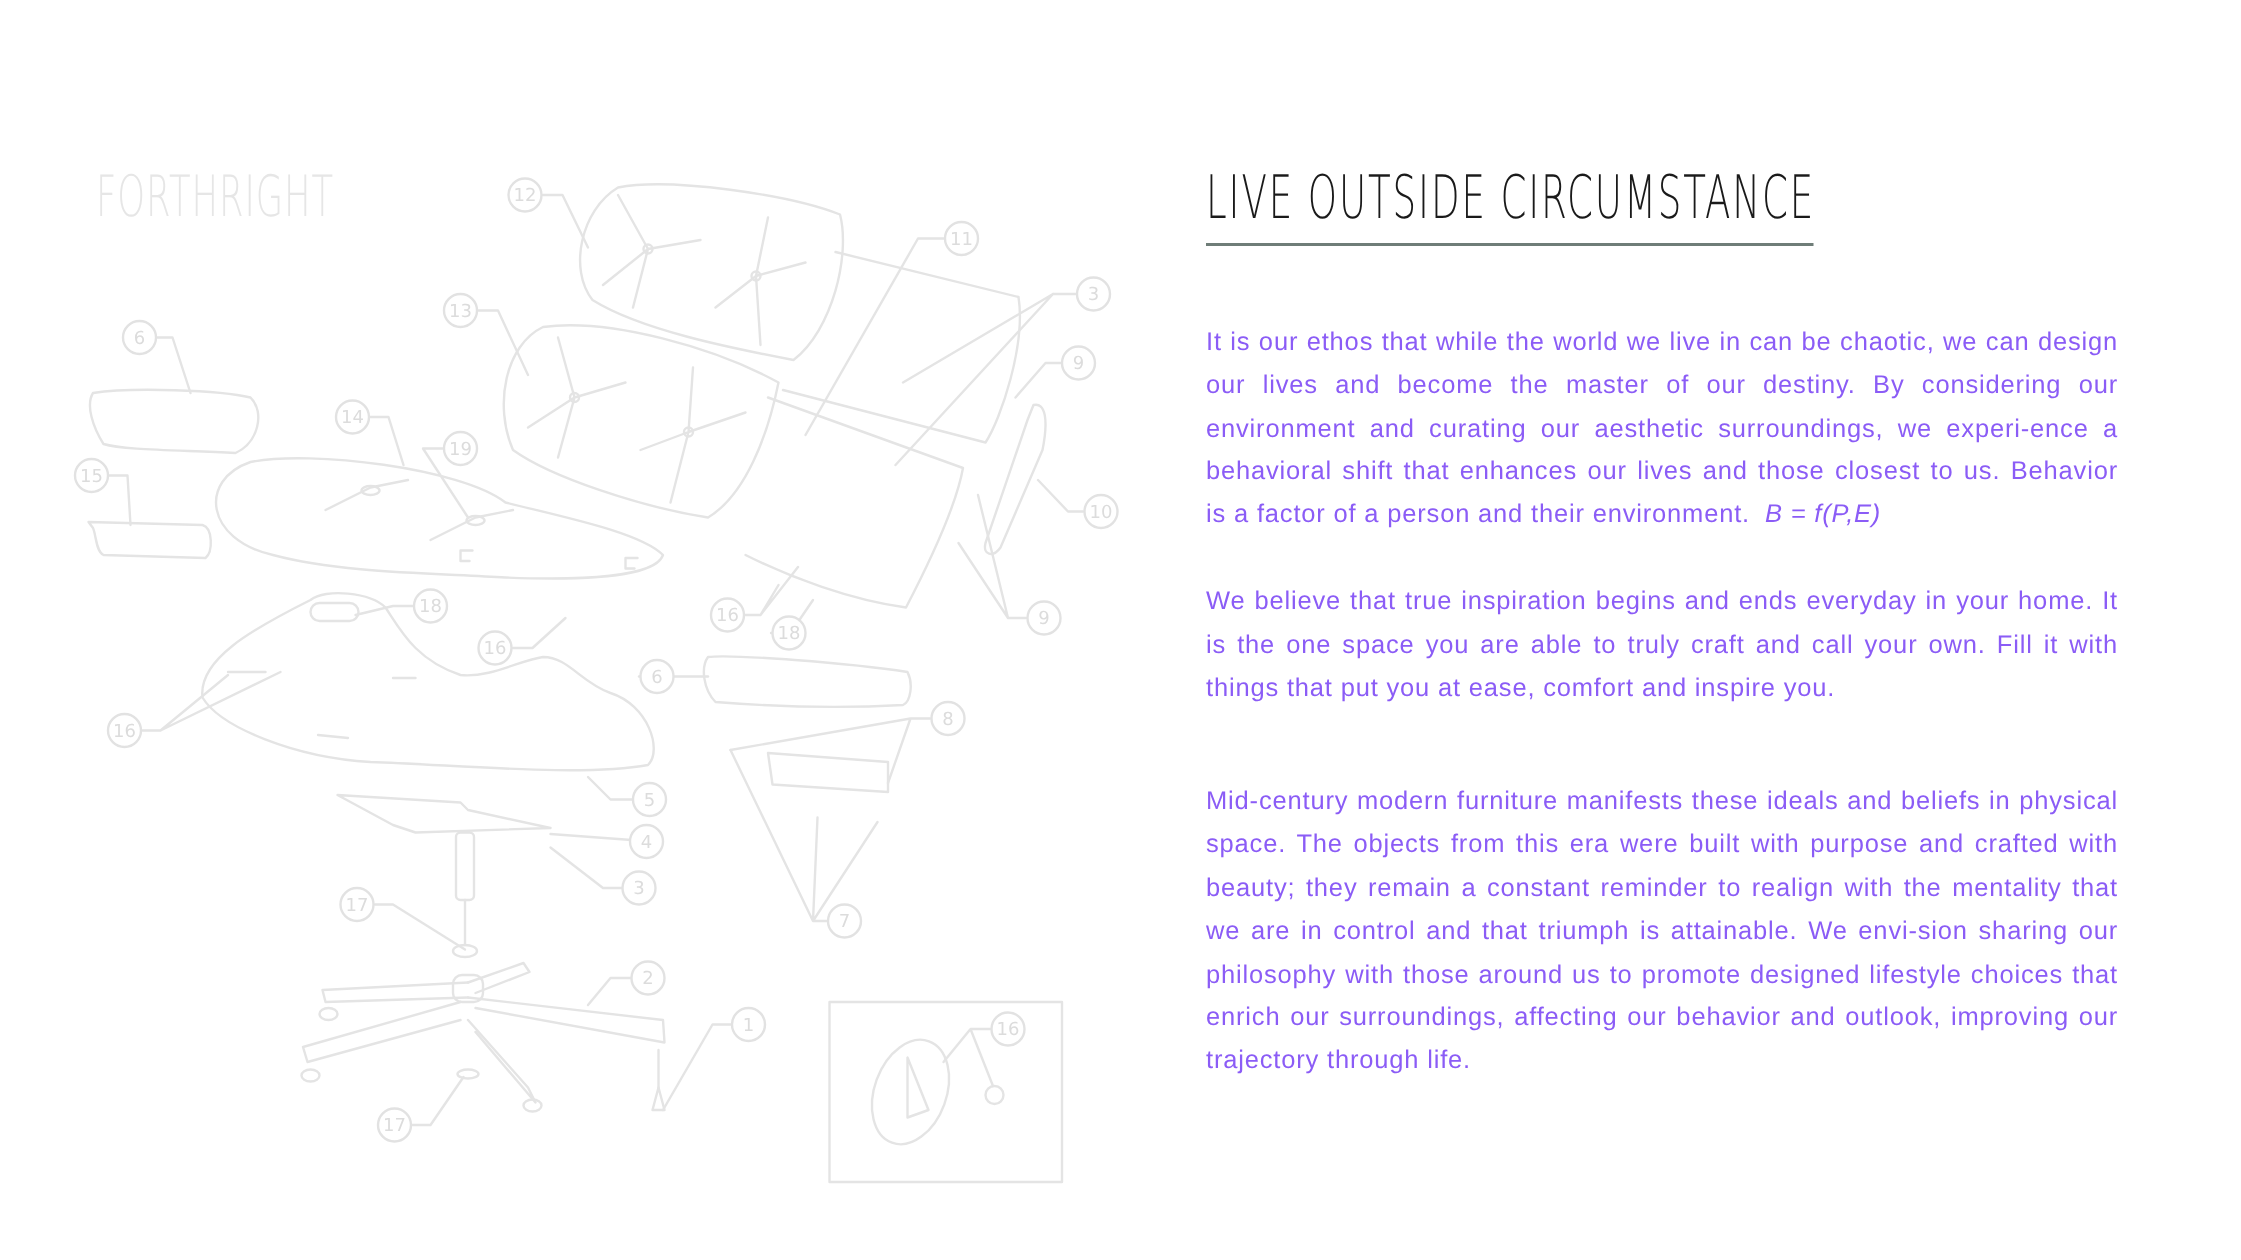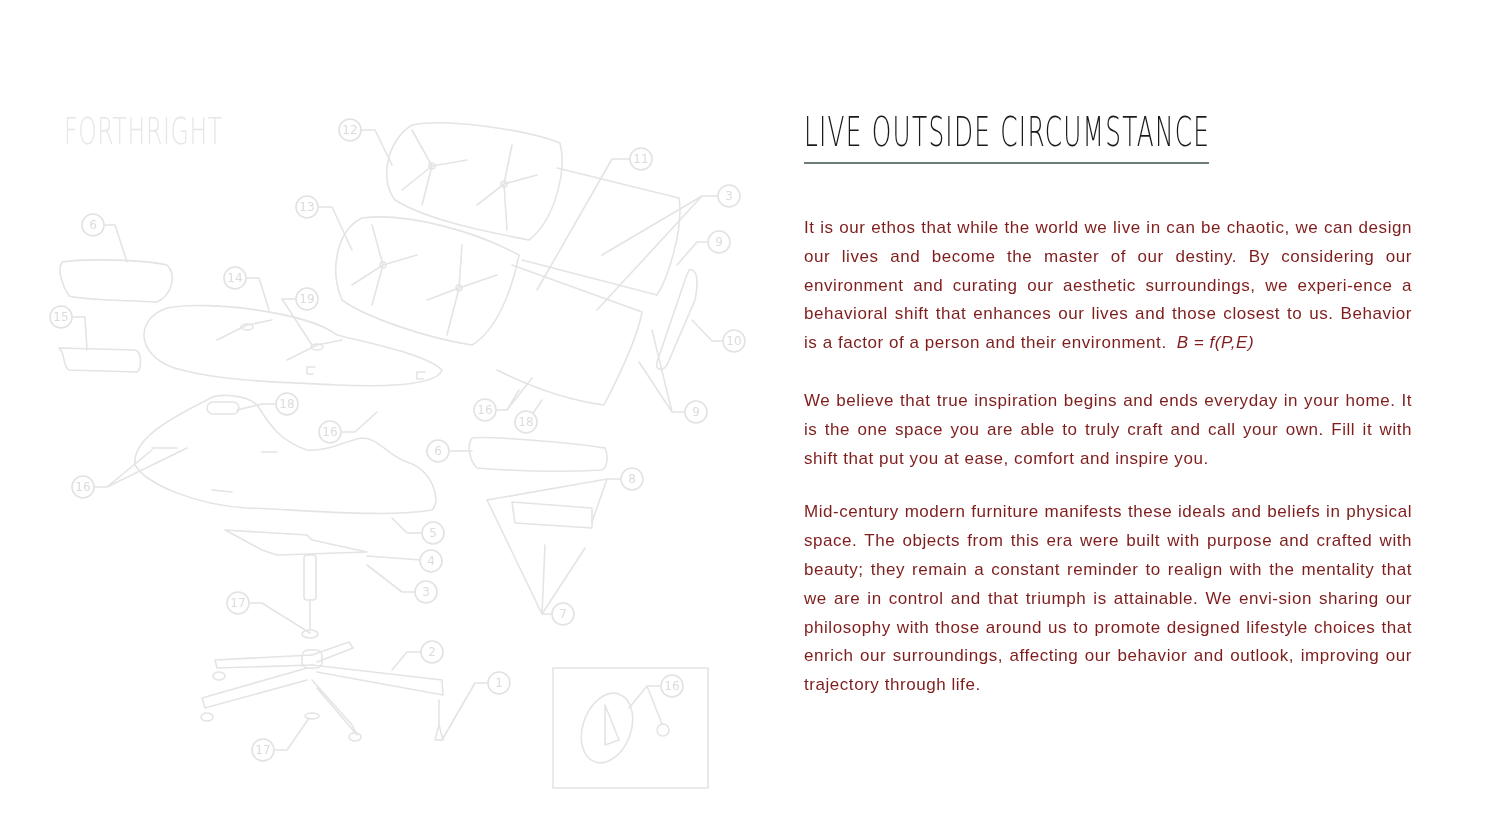--- a/index.html
+++ b/index.html
@@ -42,28 +42,28 @@
     height: 40px;
     display: block;
   }
   .heading span { display: inline-block; }
 
   .para {
     margin: 0;
     font-family: "Liberation Sans", sans-serif;
     font-size: 17px;
     line-height: 28.8px;
-    color: #7f1d1d;
+    color: #8b5cf6;
     text-align: justify;
     letter-spacing: 0.55px;
   }
   .para.last-left { text-align-last: left; }
   .p1 { margin-top: 50px; }
   .p2 { margin-top: 29px; }
-  .p3 { margin-top: 25px; }
+  .p3 { margin-top: 47px; }
   .formula { font-style: italic; margin-left: 10px; }
 </style>
 </head>
 <body>
 
 <div class="brand">FORTHRIGHT</div>
 
 <div class="diagram">
   <svg viewBox="40 110 720 690" xmlns="http://www.w3.org/2000/svg">
 
@@ -278,16 +278,16 @@
   </svg>
 </div>
 
 <div class="content">
   <div class="heading-wrap">
     <h1 class="heading" style="margin:0;"><span>LIVE OUTSIDE CIRCUMSTANCE</span></h1>
   </div>
 
   <p class="para p1"><span>It is our ethos that while the world we live in can be chaotic, we can design our lives and become the master of our destiny.  By considering our environment and curating our aesthetic surroundings, we experi-ence a behavioral shift that enhances our lives and those closest to us. Behavior is a factor of a person and their environment.</span><span class="formula">B = f(P,E)</span></p>
 
-  <p class="para p2 last-left">We believe that true inspiration begins and ends everyday in your home.  It is the one space you are able to truly craft and call your own. Fill it with shift that put you at ease, comfort and inspire you.</p>
+  <p class="para p2 last-left">We believe that true inspiration begins and ends everyday in your home.  It is the one space you are able to truly craft and call your own. Fill it with things that put you at ease, comfort and inspire you.</p>
 
   <p class="para p3 last-left">Mid-century modern furniture manifests these ideals and beliefs in physical space.  The objects from this era were built with purpose and crafted with beauty; they remain a constant reminder to realign with the mentality that we are in control and that triumph is attainable.  We envi-sion sharing our philosophy with those around us to promote designed lifestyle choices that enrich our surroundings, affecting our behavior and outlook, improving our trajectory through life.</p>
 </div>
 
 </body></html>

